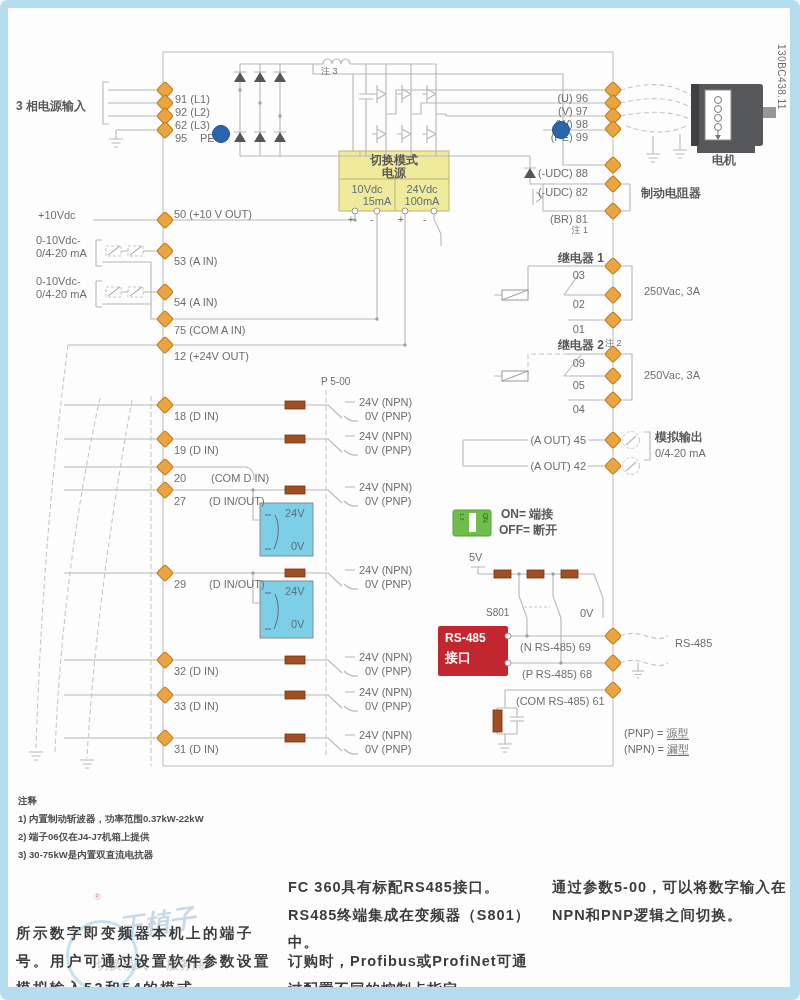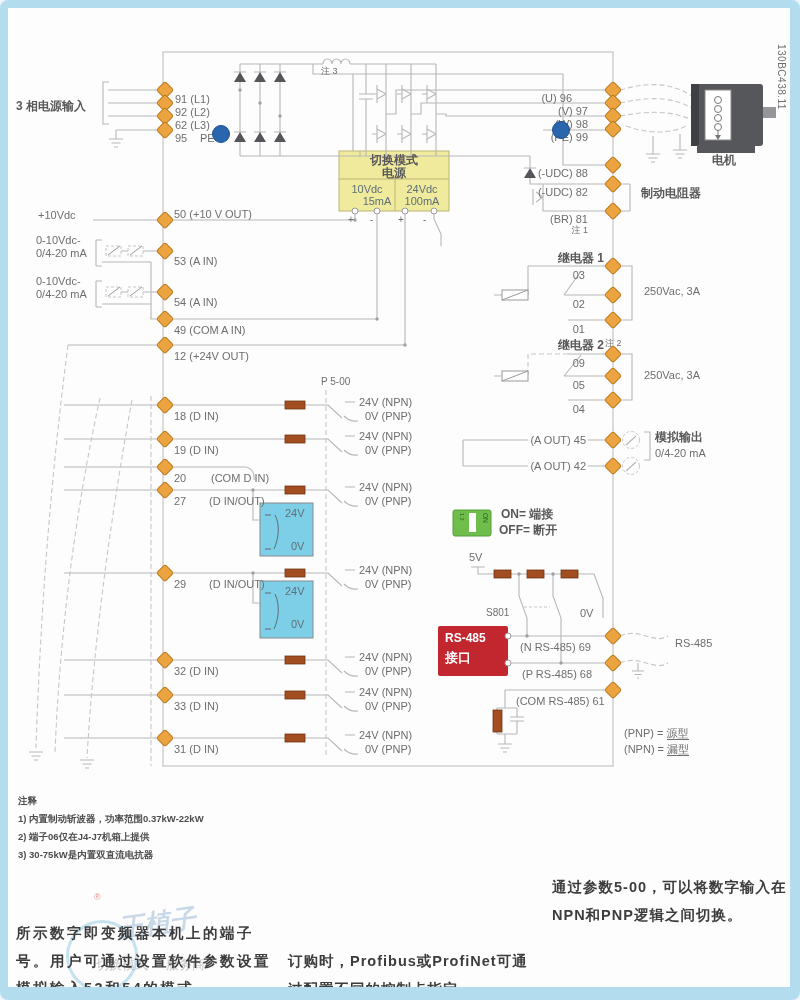--- a/index.html
+++ b/index.html
@@ -190,21 +190,21 @@
 <div class="lb bold" style="left:331px;top:159px;width:110px;text-align:center">电源</div>
 <div class="lb cell" style="left:331px;top:175px;width:56px;text-align:center">10Vdc</div>
 <div class="lb cell" style="left:331px;top:187px;width:76px;text-align:center">15mA</div>
 <div class="lb cell" style="left:387px;top:175px;width:54px;text-align:center">24Vdc</div>
 <div class="lb cell" style="left:387px;top:187px;width:54px;text-align:center">100mA</div>
 <div class="lb s10" style="left:340px;top:206px">+</div>
 <div class="lb s10" style="left:362px;top:206px">-</div>
 <div class="lb s10" style="left:390px;top:206px">+</div>
 <div class="lb s10" style="left:415px;top:206px">-</div>
 
-<div class="lb ra" style="right:218px;top:84px">(U) 96</div>
+<div class="lb ra" style="right:202px;top:84px">(U) 96</div>
 <div class="lb ra" style="right:202px;top:97px">(V) 97</div>
 <div class="lb ra" style="right:202px;top:110px">(W) 98</div>
 <div class="lb ra" style="right:202px;top:123px">(PE) 99</div>
 <div class="lb bold" style="left:704px;top:146px">电机</div>
 <div class="lb ra" style="right:202px;top:159px">(-UDC) 88</div>
 <div class="lb ra" style="right:202px;top:178px">(-UDC) 82</div>
 <div class="lb ra" style="right:202px;top:205px">(BR) 81</div>
 <div class="lb sm ra" style="right:202px;top:217px">注 1</div>
 <div class="lb bold" style="left:633px;top:179px">制动电阻器</div>
 
@@ -226,21 +226,21 @@
 <div class="lb" style="left:647px;top:439px">0/4-20 mA</div>
 
 <div class="lb" style="left:30px;top:201px">+10Vdc</div>
 <div class="lb" style="left:166px;top:200px">50 (+10 V OUT)</div>
 <div class="lb" style="left:28px;top:226px">0-10Vdc-</div>
 <div class="lb" style="left:28px;top:239px">0/4-20 mA</div>
 <div class="lb" style="left:166px;top:247px">53 (A IN)</div>
 <div class="lb" style="left:28px;top:267px">0-10Vdc-</div>
 <div class="lb" style="left:28px;top:280px">0/4-20 mA</div>
 <div class="lb" style="left:166px;top:288px">54 (A IN)</div>
-<div class="lb" style="left:166px;top:316px">49 (COM A IN)</div>
+<div class="lb" style="left:166px;top:316px">75 (COM A IN)</div>
 <div class="lb" style="left:166px;top:342px">12 (+24V OUT)</div>
 
 <div class="lb s10" style="left:313px;top:368px">P 5-00</div>
 <div class="lb" style="left:166px;top:402px">18 (D IN)</div>
 <div class="lb" style="left:166px;top:436px">19 (D IN)</div>
 <div class="lb" style="left:166px;top:464px">20</div>
 <div class="lb" style="left:203px;top:464px">(COM D IN)</div>
 <div class="lb" style="left:166px;top:487px">27</div>
 <div class="lb" style="left:201px;top:487px">(D IN/OUT)</div>
 <div class="lb" style="left:166px;top:570px">29</div>
@@ -288,20 +288,21 @@
 <div class="lb" style="left:616px;top:735px"><span>(NPN) =</span> <span class="u">漏型</span></div>
 
 <div class="lb rot s10" style="left:779px;top:36px;letter-spacing:.5px">130BC438.11</div>
 
 <div class="fn" style="left:10px;top:787px">注释</div>
 <div class="fn" style="left:10px;top:805px">1) 内置制动斩波器，功率范围0.37kW-22kW</div>
 <div class="fn" style="left:10px;top:823px">2) 端子06仅在J4-J7机箱上提供</div>
 <div class="fn" style="left:10px;top:841px">3) 30-75kW是内置双直流电抗器</div>
 
 <div class="para" style="left:8px;top:912px;width:268px;letter-spacing:2.5px">所示数字即变频器本机上的端子号。用户可通过设置软件参数设置模拟输入53和54的模式。</div>
+<div class="para" style="left:280px;top:866px;width:252px">FC 360具有标配RS485接口。RS485终端集成在变频器（S801）中。</div>
 <div class="para" style="left:280px;top:940px;width:252px">订购时，Profibus或ProfiNet可通过配置不同的控制卡指定。</div>
 <div class="para" style="left:544px;top:866px;width:250px">通过参数5-00，可以将数字输入在NPN和PNP逻辑之间切换。</div>
 
 <div class="wm" style="left:86px;top:884px;font-size:9px;color:rgba(200,60,60,.55)">®</div>
 <div class="wm" style="left:58px;top:912px;width:66px;height:66px;border:3px solid rgba(140,200,225,.5);border-radius:50%"></div>
 <div class="wm" style="left:110px;top:898px;font-size:26px;font-style:italic;font-weight:bold;color:rgba(120,160,200,.4);transform:rotate(-8deg)">王植子</div>
 <div class="wm" style="left:88px;top:948px;font-size:13px;color:rgba(150,150,150,.55)">切换模式</div>
 <div class="wm" style="left:158px;top:948px;font-size:13px;color:rgba(150,150,150,.55)">服务商</div>
 
 <div class="term" style="left:157px;top:82px"></div>

